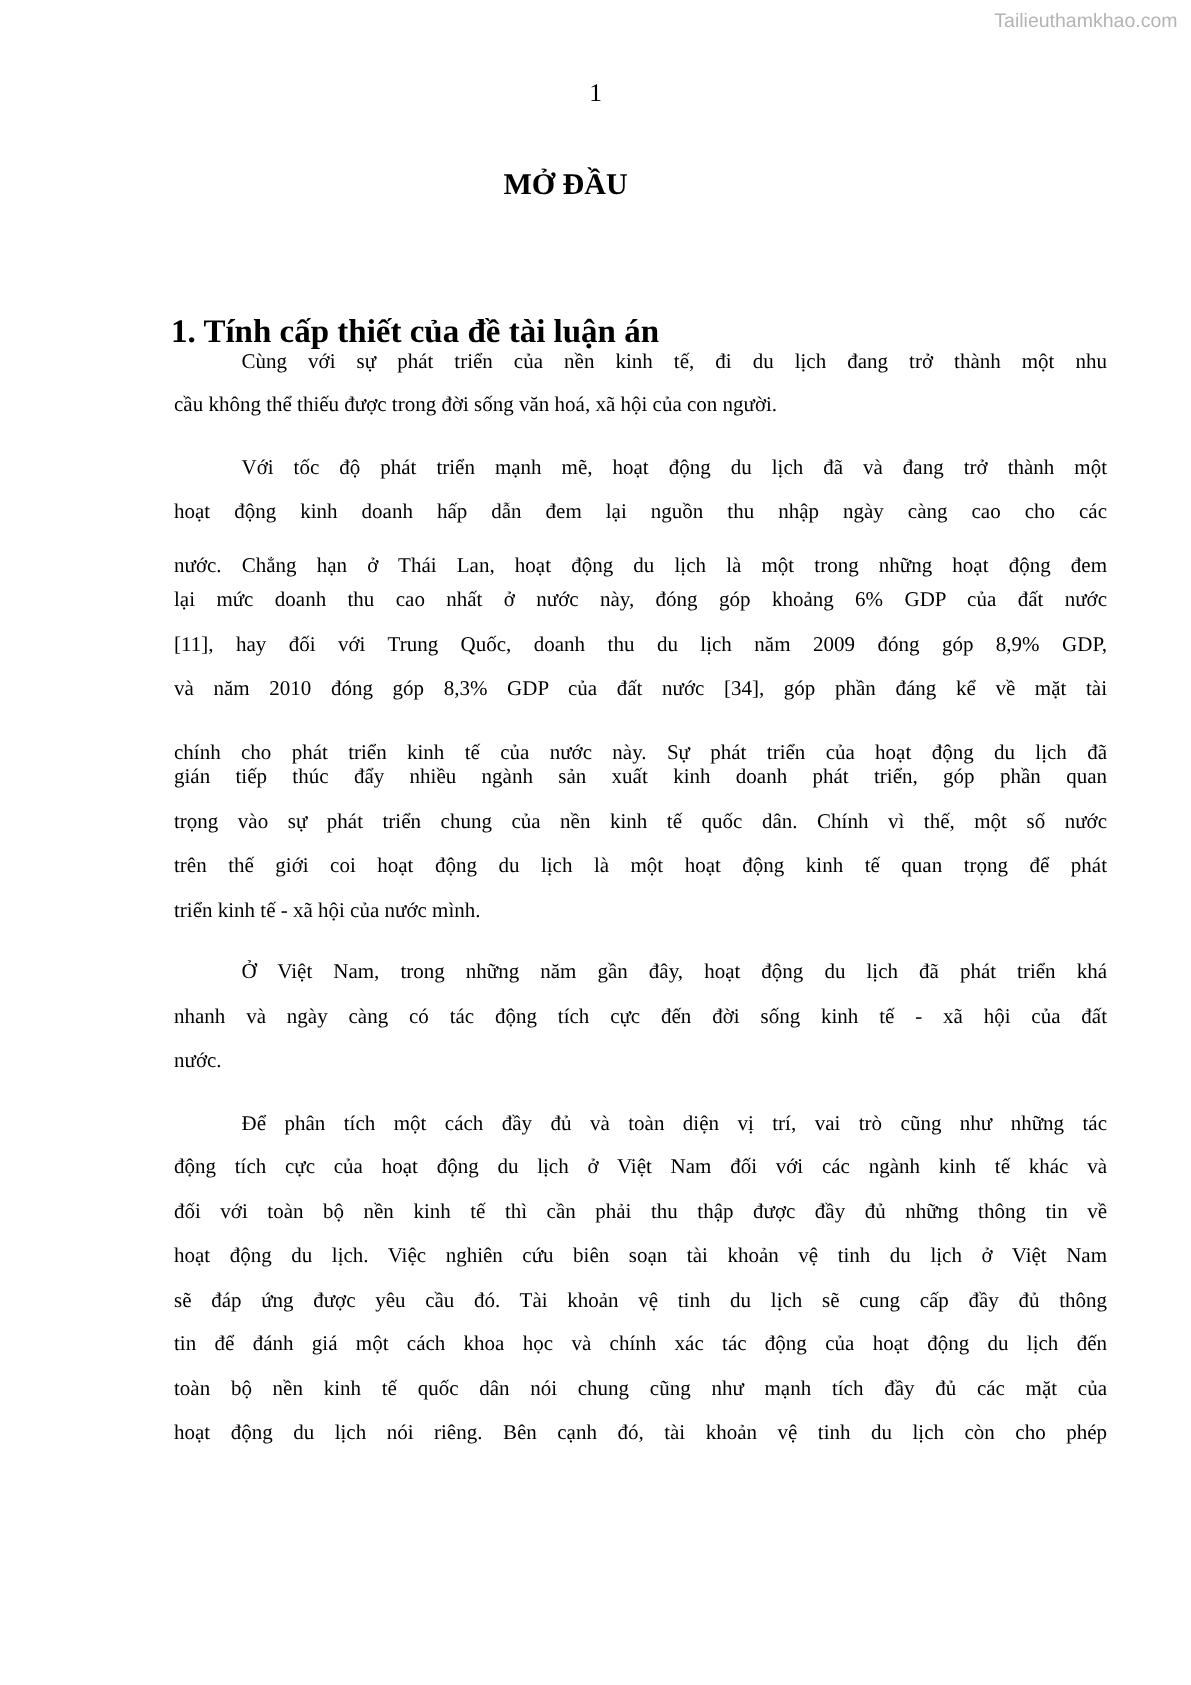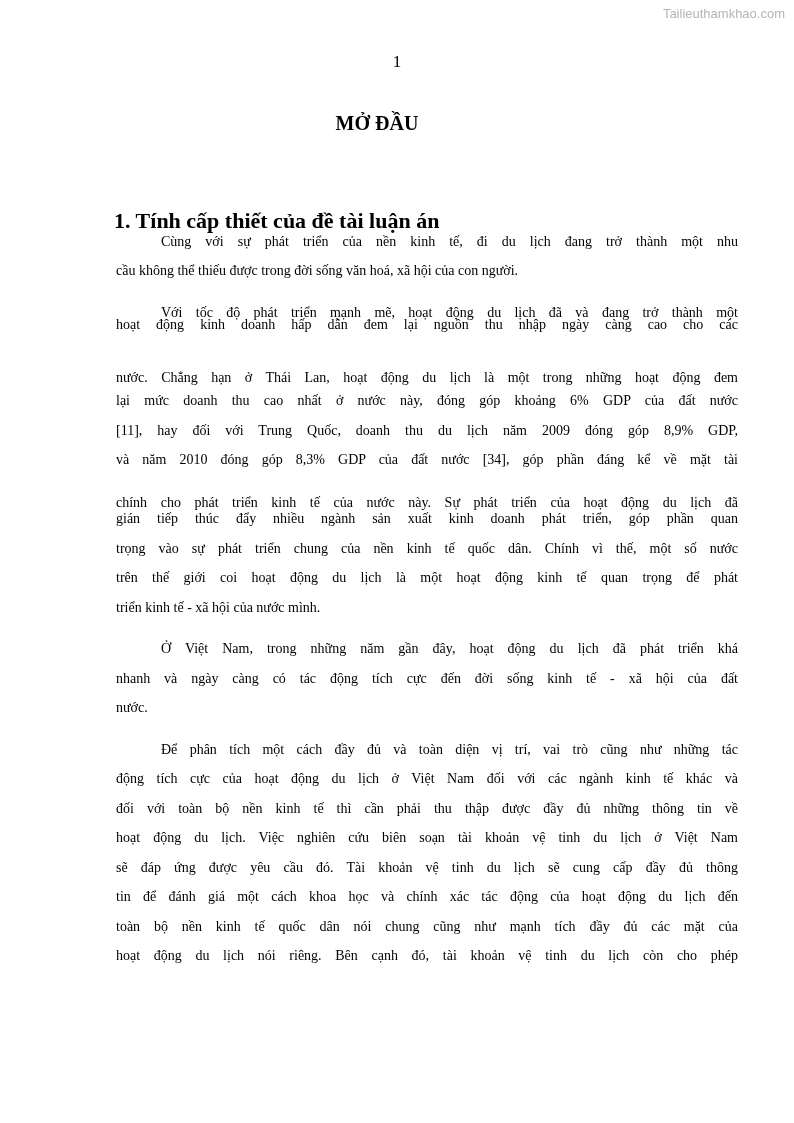--- a/index.html
+++ b/index.html
@@ -82,21 +82,21 @@
 
 <div>
 
   <div>
     <div class="line indent" style="top:231px">Cùng với sự phát triển của nền kinh tế, đi du lịch đang trở thành một nhu</div>
     <div class="line last" style="top:260px">cầu không thể thiếu được trong đời sống văn hoá, xã hội của con người.</div>
   </div>
 
   <div>
     <div class="line indent" style="top:302px">Với tốc độ phát triển mạnh mẽ, hoạt động du lịch đã và đang trở thành một</div>
-    <div class="line" style="top:314px">hoạt động kinh doanh hấp dẫn đem lại nguồn thu nhập ngày càng cao cho các</div>
+    <div class="line" style="top:331px">hoạt động kinh doanh hấp dẫn đem lại nguồn thu nhập ngày càng cao cho các</div>
     <div class="line" style="top:367px">nước. Chẳng hạn ở Thái Lan, hoạt động du lịch là một trong những hoạt động đem</div>
     <div class="line" style="top:390px">lại mức doanh thu cao nhất ở nước này, đóng góp khoảng 6% GDP của đất nước</div>
     <div class="line" style="top:420px">[11], hay đối với Trung Quốc, doanh thu du lịch năm 2009 đóng góp 8,9% GDP,</div>
     <div class="line" style="top:449px">và năm 2010 đóng góp 8,3% GDP của đất nước [34], góp phần đáng kể về mặt tài</div>
     <div class="line" style="top:492px">chính cho phát triển kinh tế của nước này. Sự phát triển của hoạt động du lịch đã</div>
     <div class="line" style="top:508px">gián tiếp thúc đẩy nhiều ngành sản xuất kinh doanh phát triển, góp phần quan</div>
     <div class="line" style="top:538px">trọng vào sự phát triển chung của nền kinh tế quốc dân. Chính vì thế, một số nước</div>
     <div class="line" style="top:567px">trên thế giới coi hoạt động du lịch là một hoạt động kinh tế quan trọng để phát</div>
     <div class="line last" style="top:597px">triển kinh tế - xã hội của nước mình.</div>
   </div>

